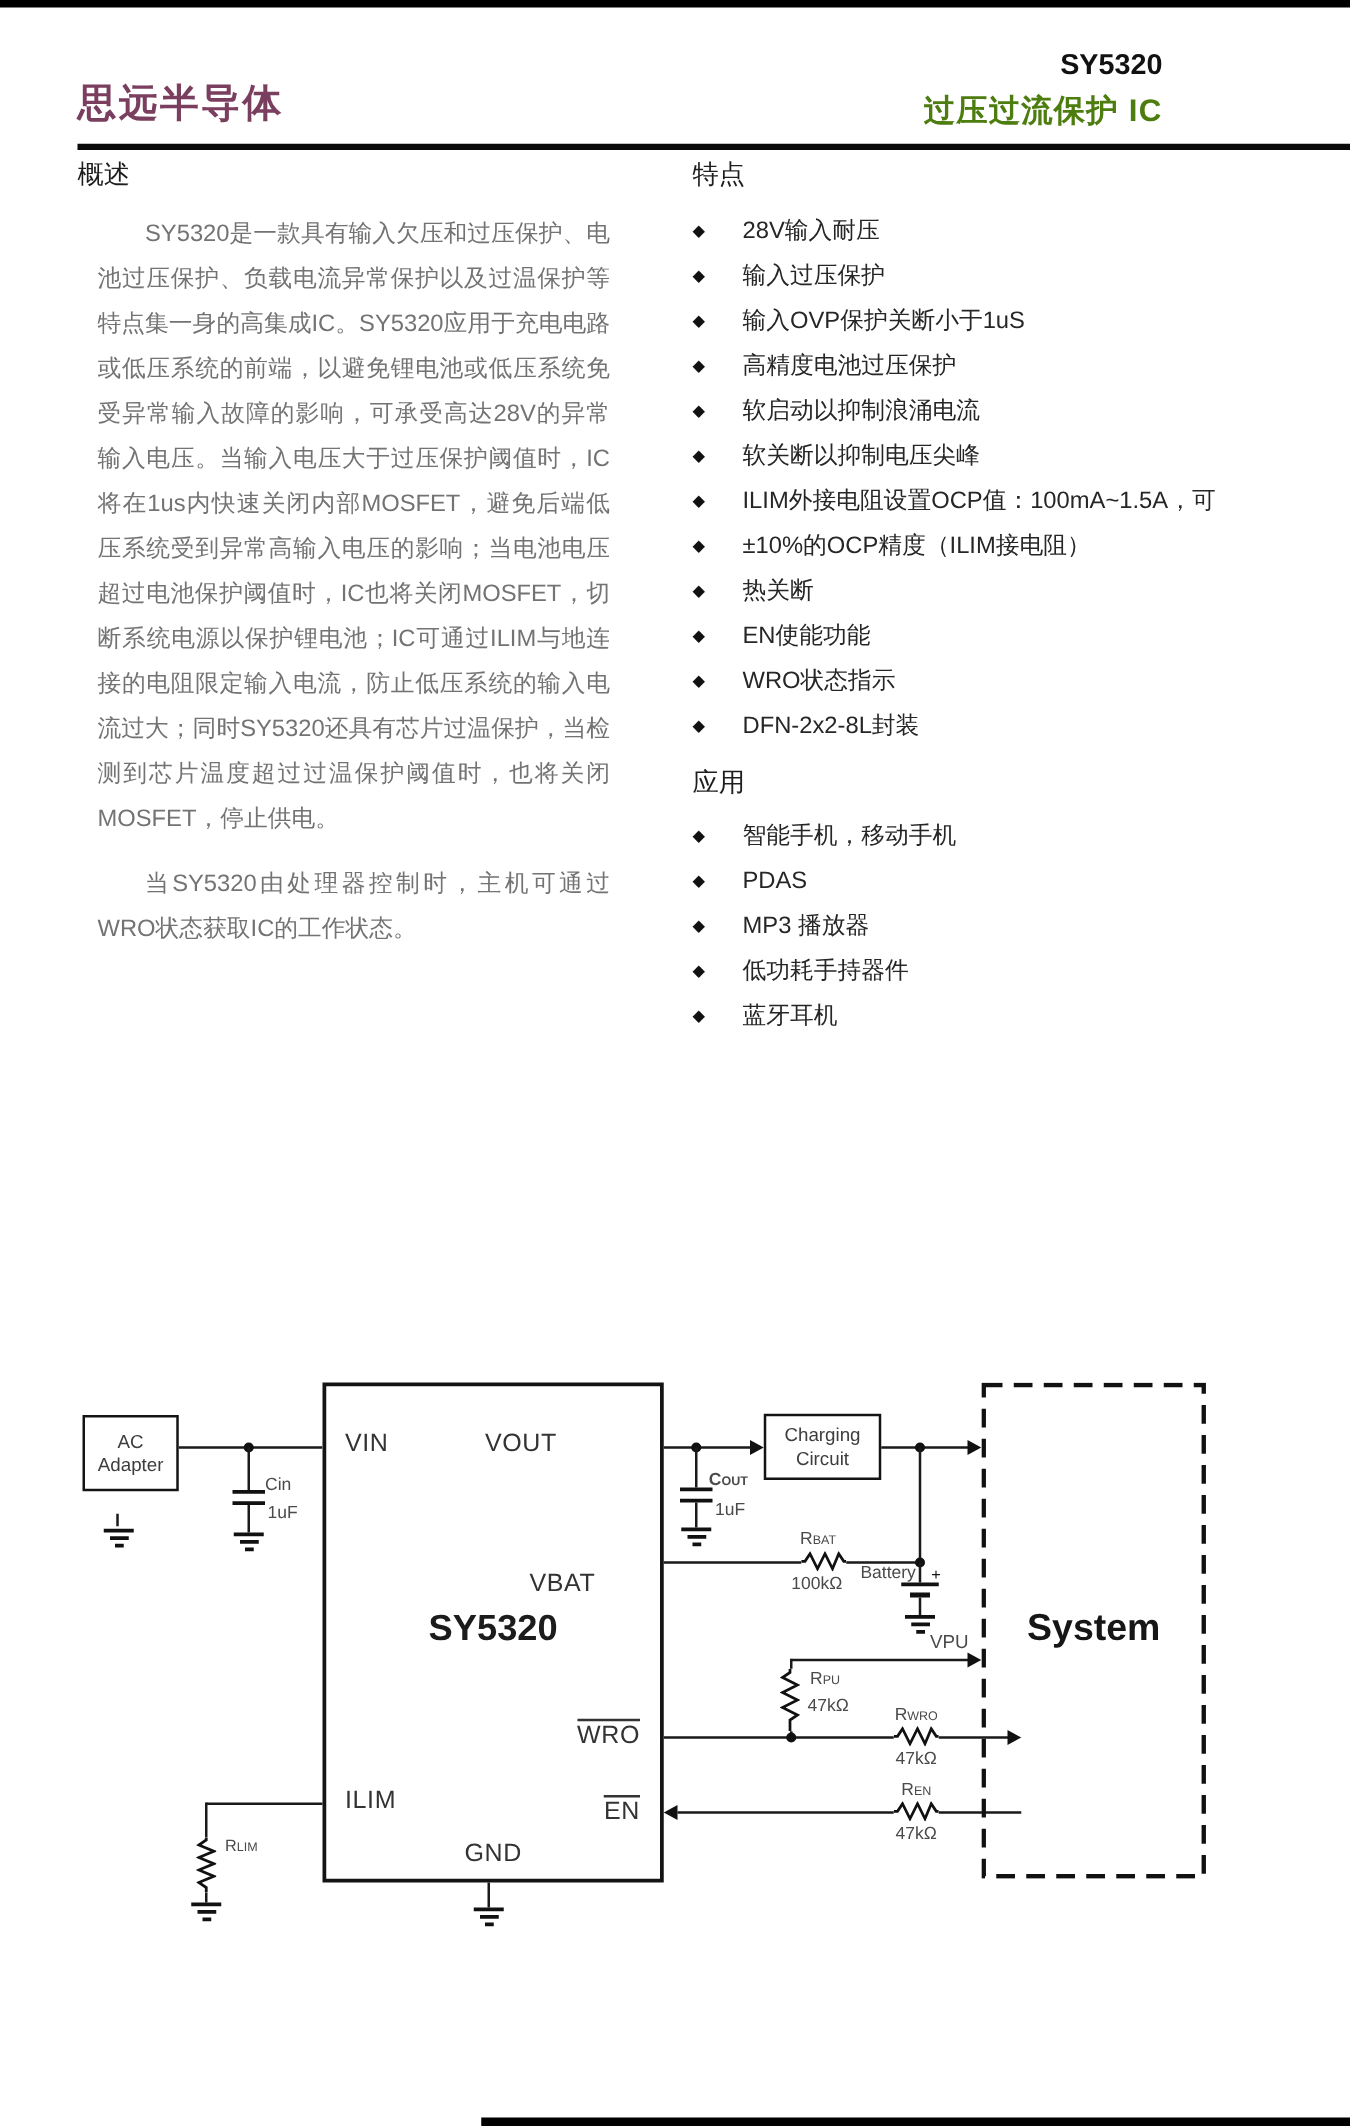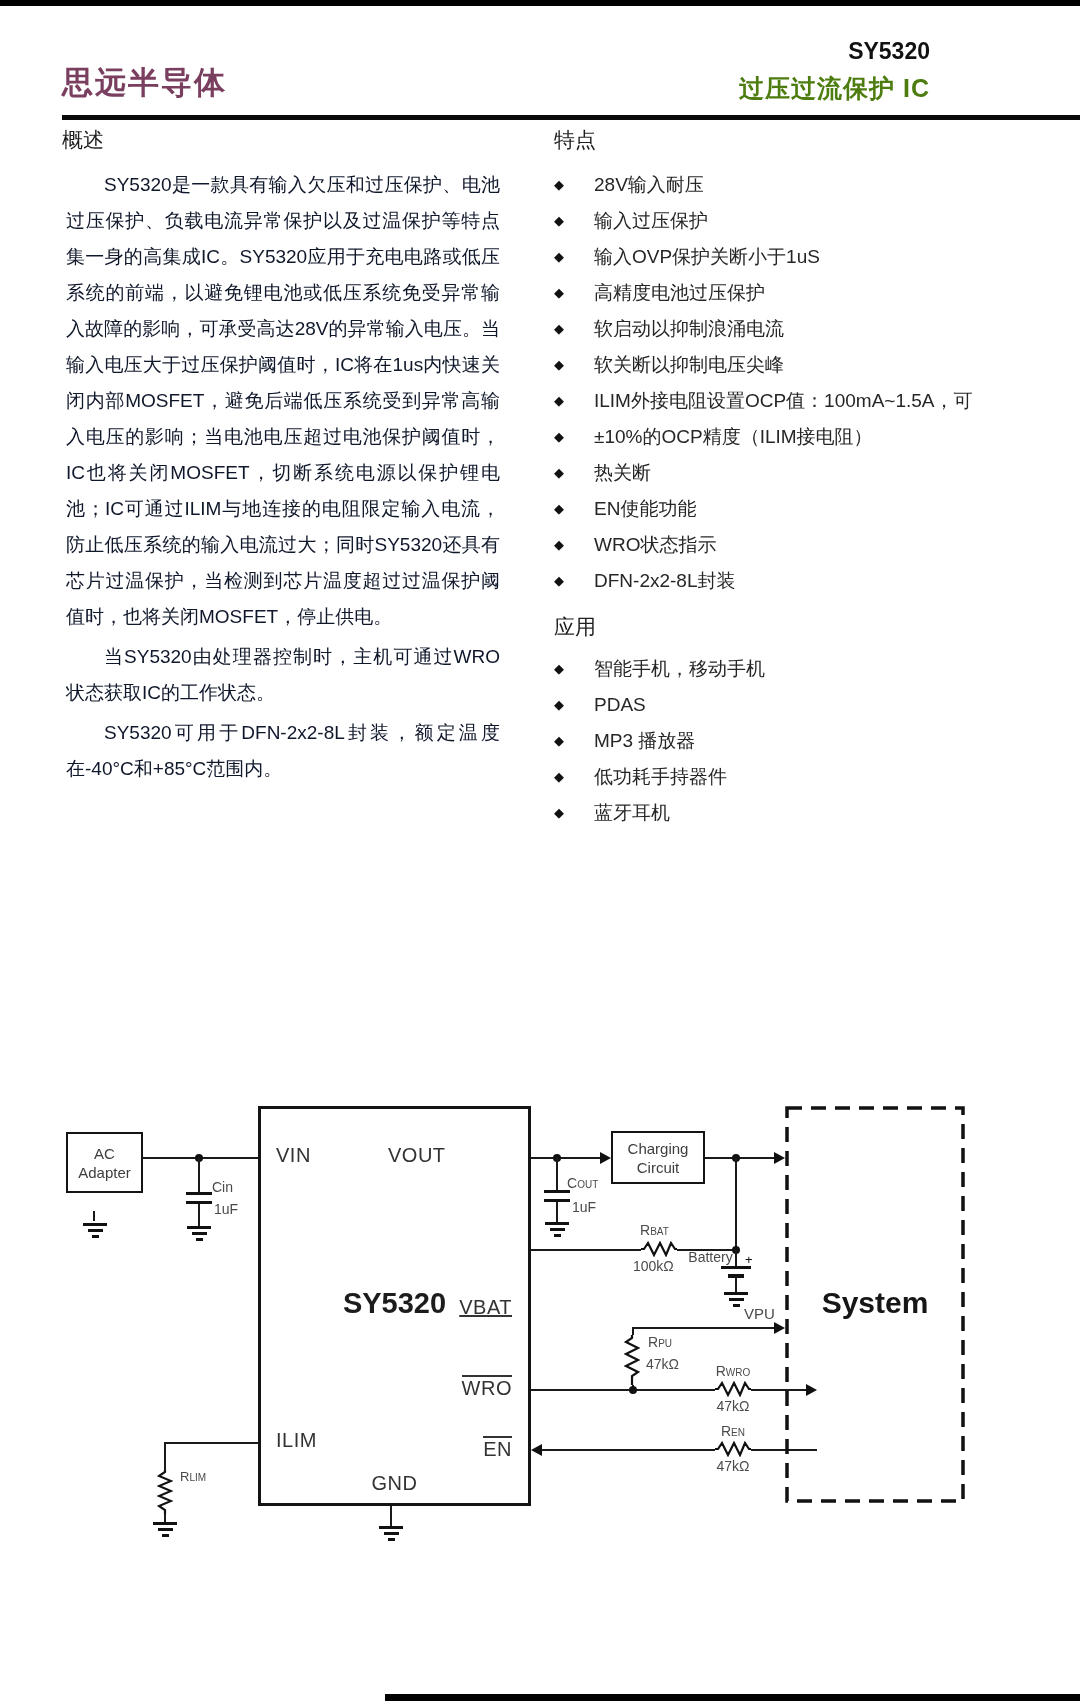--- a/index.html
+++ b/index.html
@@ -10,21 +10,21 @@
   .logo{position:absolute;left:62px;top:62px;font-size:31px;font-weight:800;letter-spacing:2px;}
   .hdr-part{position:absolute;left:700px;top:38px;width:230px;text-align:right;font-size:23px;font-weight:700;color:#111;}
   .hdr-sub{position:absolute;left:580px;top:72px;width:350px;text-align:right;font-size:25px;font-weight:700;color:#4d7c0f;letter-spacing:1px;}
   .rule{position:absolute;left:62px;top:115px;width:1018px;height:5px;background:#0a0a0a;}
   
   .col{position:absolute;top:126px;}
   .col-left{left:62px;width:442px;}
   .col-right{left:554px;width:462px;}
   .h2{font-size:21px;font-weight:500;color:#1e1e1e;margin:0;line-height:28px;}
   .bodytext{margin-top:13px;}
-  .bodytext p{margin:4px;font-size:19px;line-height:36px;text-align:justify;text-indent:2em;color:#0f172a;}
+  .bodytext p{margin:16px;font-size:19px;line-height:36px;text-align:justify;text-indent:2em;color:#737373;}
   ul.blist{list-style:none;margin:13px 0 0;padding:0;}
   .blist li{display:flex;font-size:19px;line-height:36px;color:#262626;}
   .dia{width:40px;flex:none;font-size:13px;line-height:36px;color:#111;}
   .btext{flex:1;}
   .h2-app{margin-top:14px;}
   ul.alist{margin-top:10px;}
   
   .wh{position:absolute;background:#1a1a1a;height:2px;}
   .wv{position:absolute;background:#1a1a1a;width:2px;}
   .dot{position:absolute;width:8px;height:8px;background:#111;border-radius:50%;}
@@ -58,21 +58,20 @@
   <div class="logo" style="color:#7a3e5e;">思远半导体</div>
   <div class="hdr-part">SY5320</div>
   <div class="hdr-sub">过压过流保护 IC</div>
   <div class="rule"></div>
 
   <div class="col col-left">
     <h2 class="h2">概述</h2>
     <div class="bodytext">
       <p>SY5320是一款具有输入欠压和过压保护、电池过压保护、负载电流异常保护以及过温保护等特点集一身的高集成IC。SY5320应用于充电电路或低压系统的前端，以避免锂电池或低压系统免受异常输入故障的影响，可承受高达28V的异常输入电压。当输入电压大于过压保护阈值时，IC将在1us内快速关闭内部MOSFET，避免后端低压系统受到异常高输入电压的影响；当电池电压超过电池保护阈值时，IC也将关闭MOSFET，切断系统电源以保护锂电池；IC可通过ILIM与地连接的电阻限定输入电流，防止低压系统的输入电流过大；同时SY5320还具有芯片过温保护，当检测到芯片温度超过过温保护阈值时，也将关闭MOSFET，停止供电。</p>
       <p>当SY5320由处理器控制时，主机可通过WRO状态获取IC的工作状态。</p>
-      <p>SY5320可用于DFN-2x2-8L封装，额定温度在-40°C和+85°C范围内。</p>
     </div>
   </div>
 
   <div class="col col-right">
     <h2 class="h2">特点</h2>
     <ul class="blist">
       <li>
           <span class="dia">◆</span>
           <span class="btext">28V输入耐压</span>
         </li>
@@ -168,39 +167,39 @@
       <i class="g2"></i>
       <i class="g3"></i>
     </div>
   <div class="clbl" style="left:212px;top:1179px;">Cin</div>
   <div class="clbl" style="left:214px;top:1201px;">1uF</div>
 
   <div class="box ic" style="left:258px;top:1106px;width:273px;height:400px;"></div>
   <div class="icname">SY5320</div>
   <div class="pin" style="left:276px;top:1144px;">VIN</div>
   <div class="pin" style="left:388px;top:1144px;width:124px;text-align:left;">VOUT</div>
-  <div class="pin" style="left:388px;top:1296px;width:124px;text-align:right;text-decoration:underline;">VBAT</div>
+  <div class="pin" style="left:388px;top:1256px;width:124px;text-align:center;">VBAT</div>
   <div class="pin" style="left:388px;top:1375px;width:124px;text-align:right;"><span class="ovl">WRO</span></div>
   <div class="pin" style="left:388px;top:1436px;width:124px;text-align:right;"><span class="ovl">EN</span></div>
   <div class="pin" style="left:276px;top:1429px;">ILIM</div>
   <div class="pin" style="left:258px;top:1472px;width:273px;text-align:center;">GND</div>
 
   <div class="wh" style="left:531px;top:1157px;width:71px;"></div>
   <div class="arr-r" style="left:600px;top:1152px;"></div>
   <div class="dot" style="left:553px;top:1154px;"></div>
   <div class="wv" style="left:556px;top:1158px;height:32px;"></div>
   <div class="plate" style="left:544px;top:1190px;width:26px;"></div>
   <div class="plate" style="left:544px;top:1199px;width:26px;"></div>
   <div class="wv" style="left:556px;top:1202px;height:20px;"></div>
   <div class="gnd" style="left:545px;top:1222px;">
       <i class="g1"></i>
       <i class="g2"></i>
       <i class="g3"></i>
     </div>
-  <div class="clbl" style="left:567px;top:1175px;"><span>C</span><span class="sub">OUT</span></div>
+  <div class="clbl" style="left:567px;top:1175px;font-weight:bold;"><span>C</span><span class="sub">OUT</span></div>
   <div class="clbl" style="left:572px;top:1199px;">1uF</div>
 
   <div class="box" style="left:611px;top:1131px;width:94px;height:53px;">
     <span>Charging</span>
     <span>Circuit</span>
   </div>
   <div class="wh" style="left:705px;top:1157px;width:71px;"></div>
   <div class="arr-r" style="left:774px;top:1152px;"></div>
   <div class="dot" style="left:732px;top:1154px;"></div>
   <div class="wv" style="left:735px;top:1158px;height:92px;"></div>

